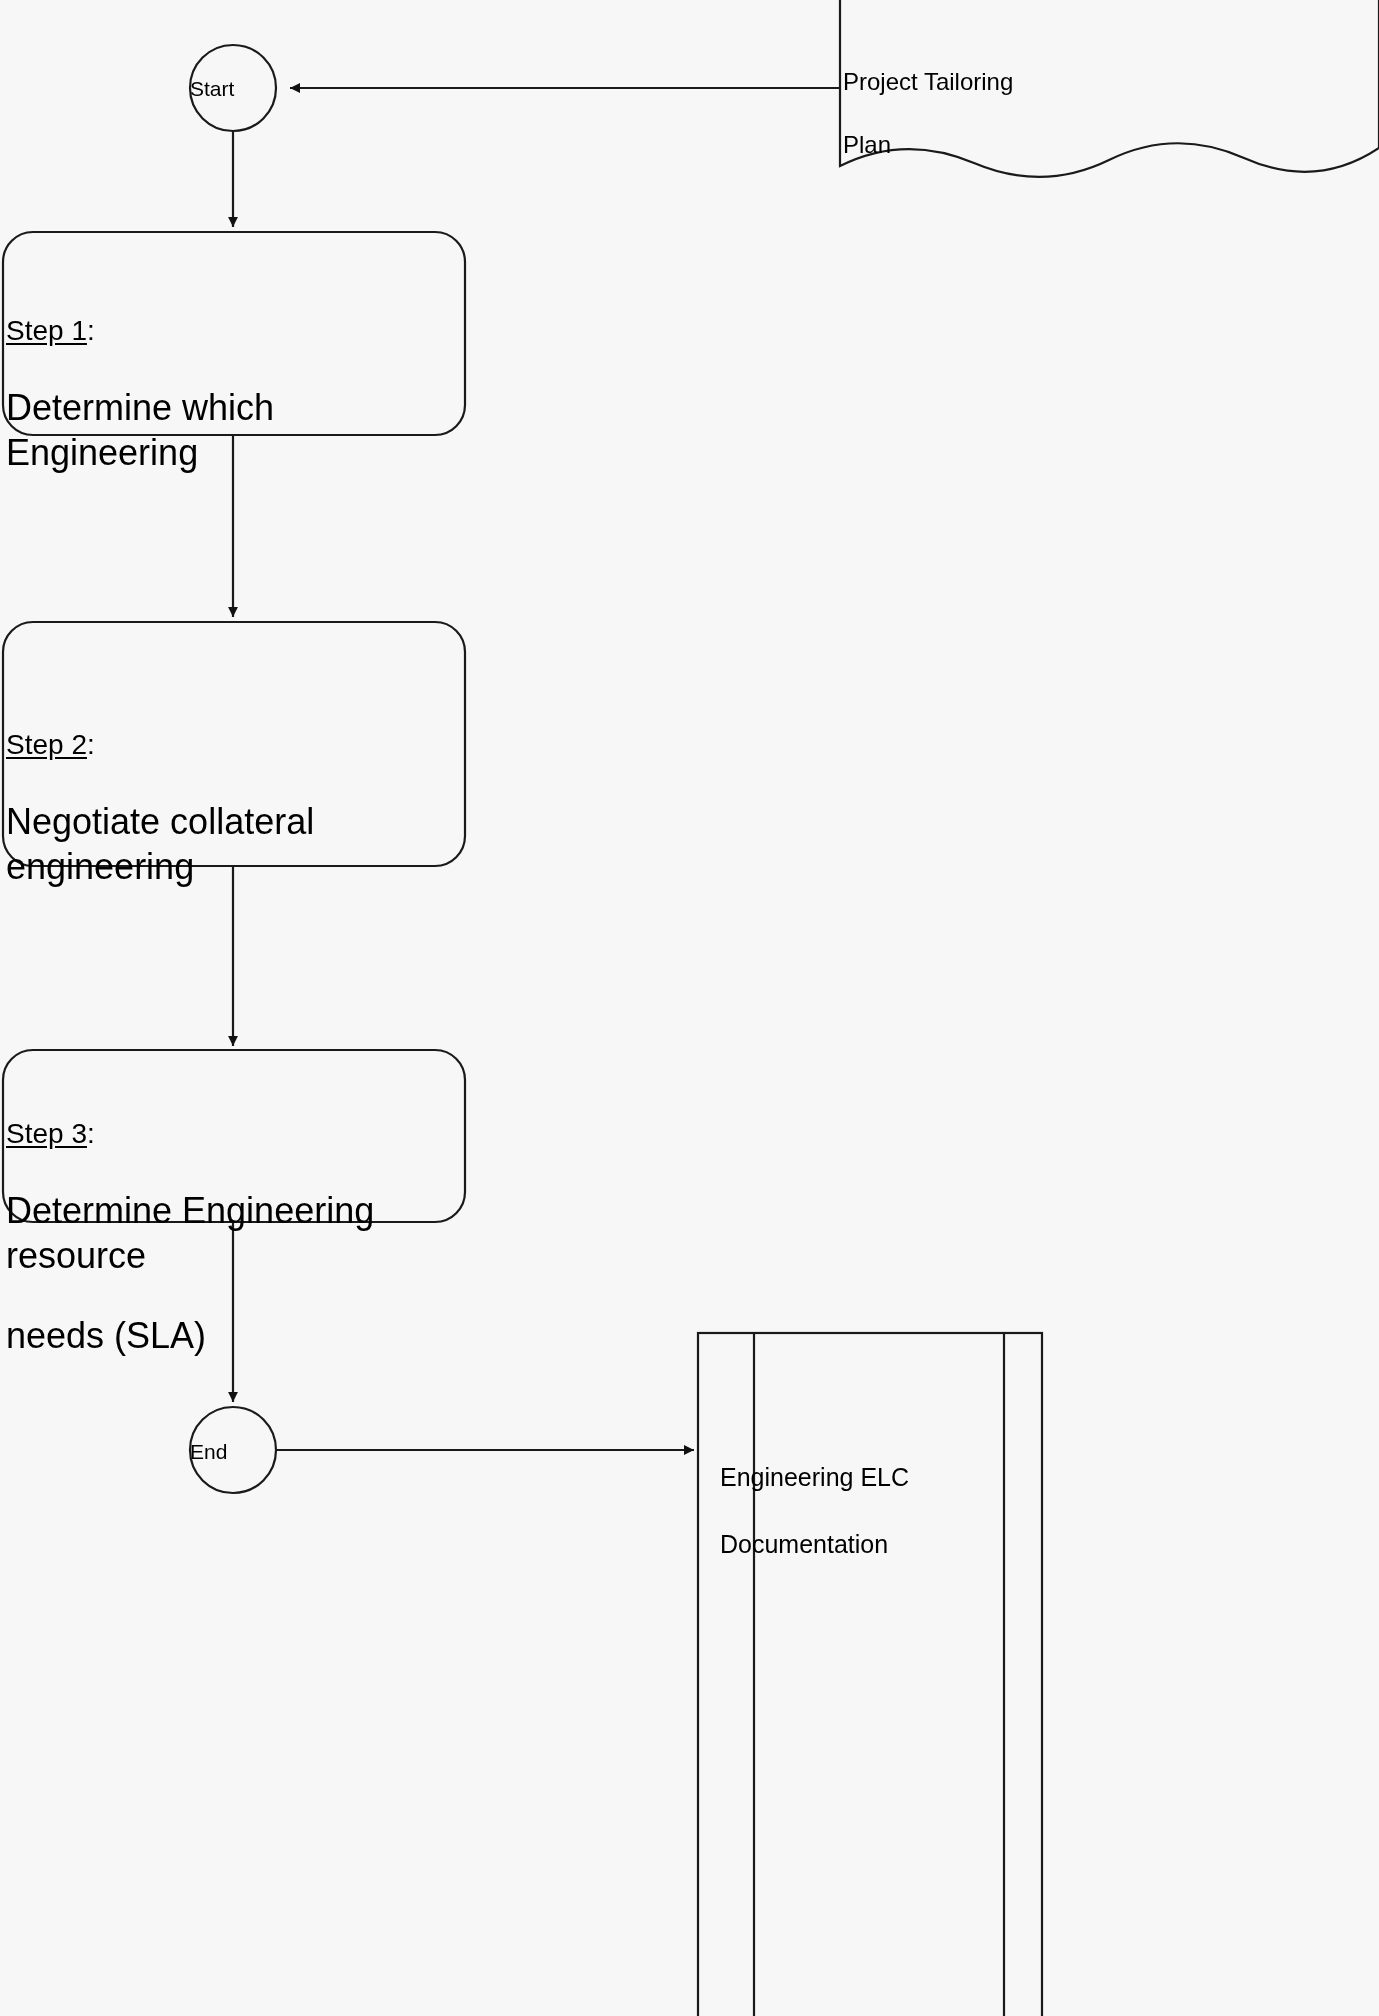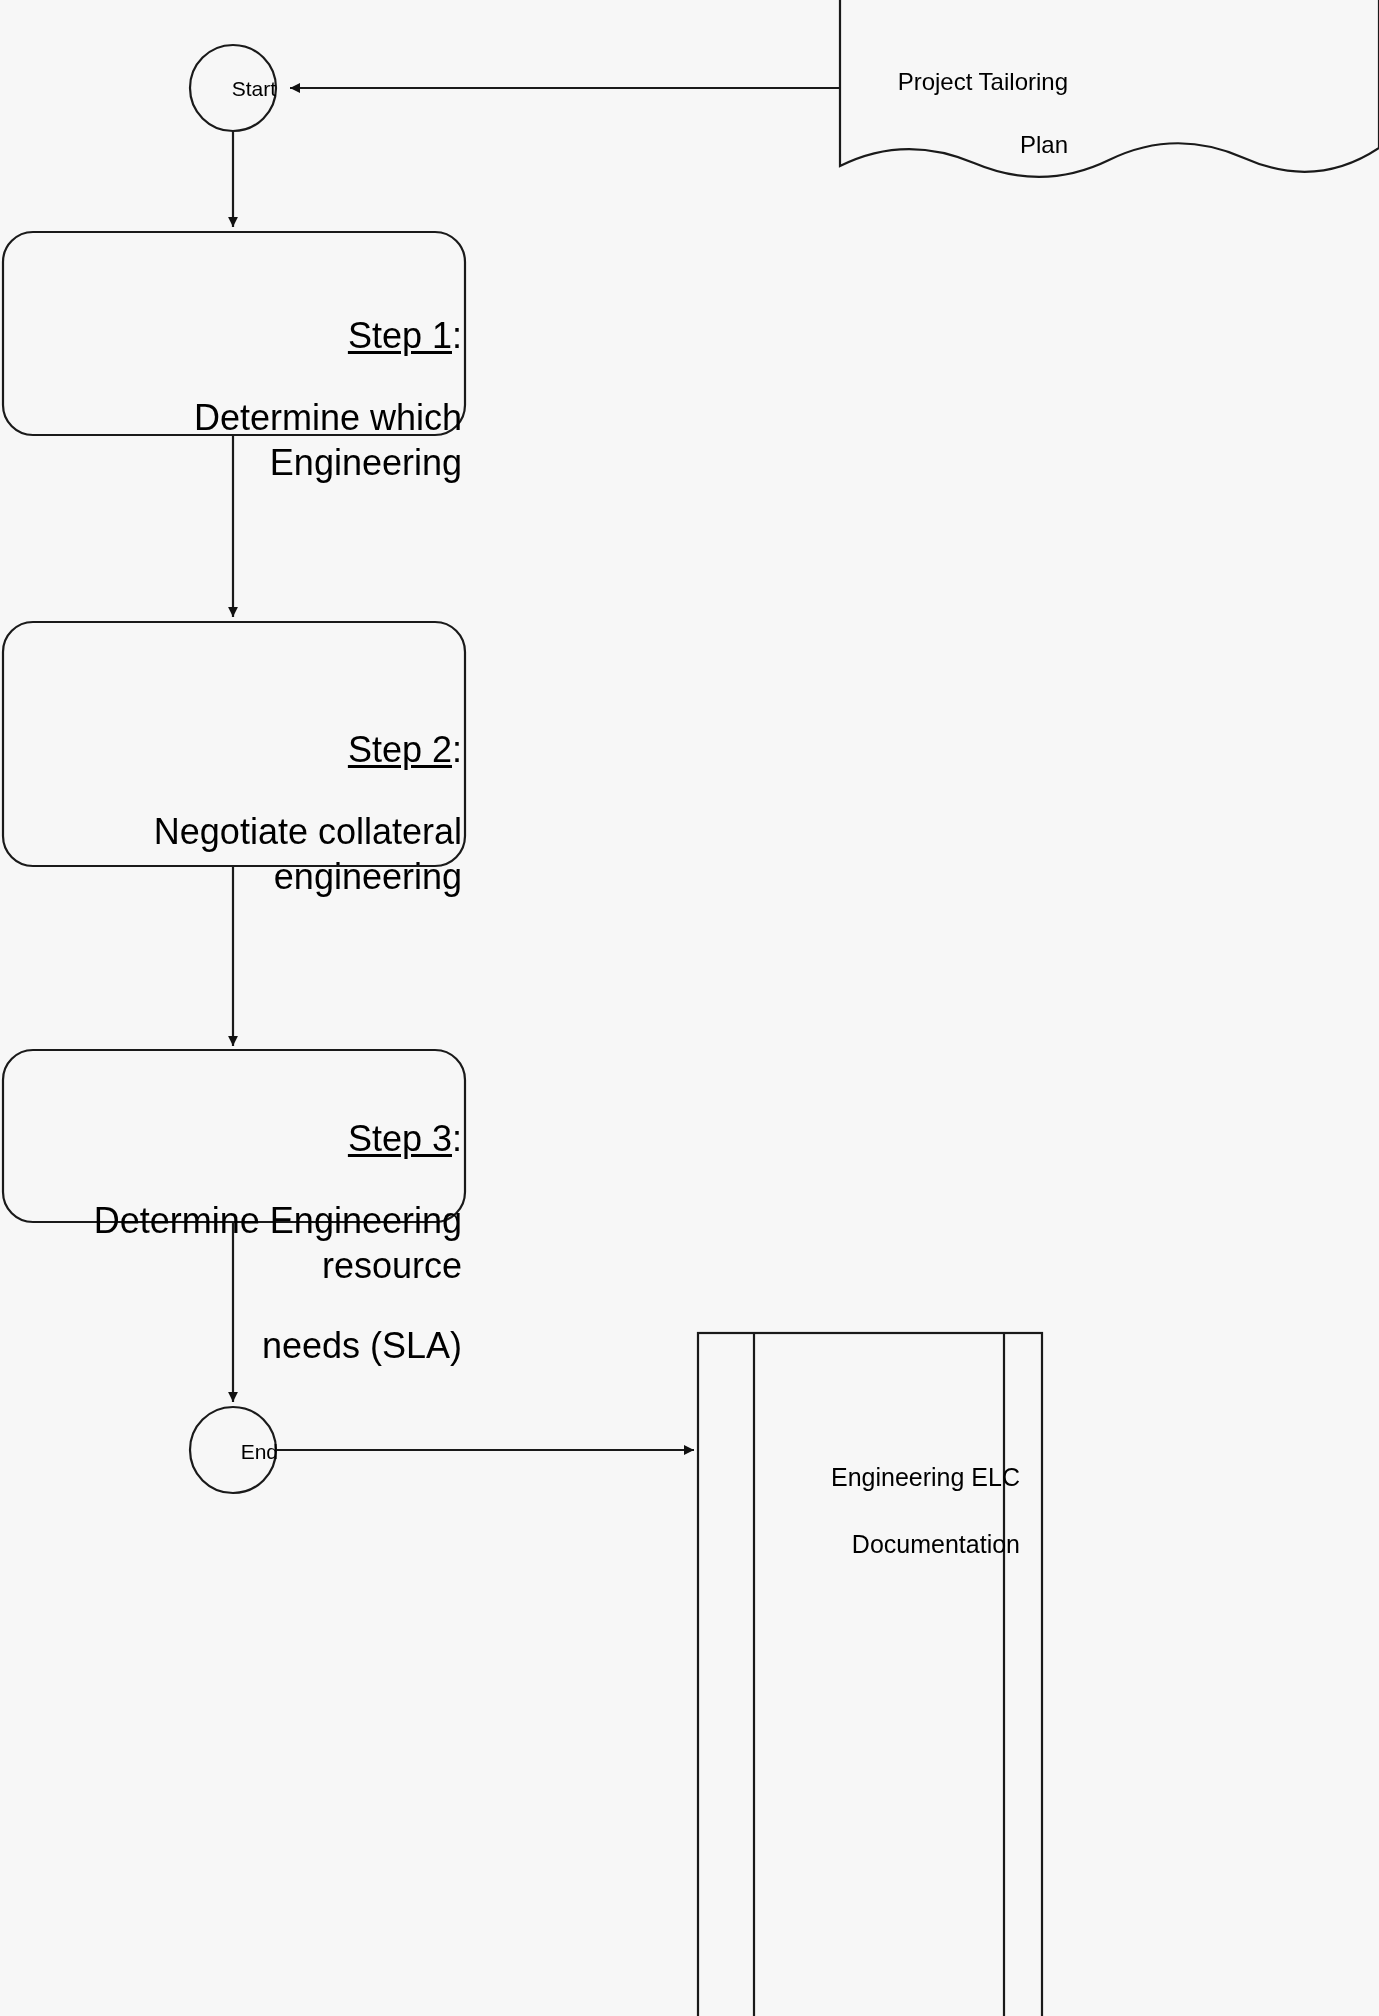--- a/index.html
+++ b/index.html
@@ -28,21 +28,21 @@
     position: absolute;
     left: 0;
     top: 0;
     width: 1379px;
     height: 2016px;
   }
 
   
   .node-label {
     position: absolute;
-    text-align: right;
+    text-align: left;
     line-height: 1.25;
     color: #000;
     pointer-events: none;
     white-space: pre-line;
   }
 
   .terminator-label {
     font-size: 21px;
   }
 
@@ -55,23 +55,22 @@
     line-height: 1.3;
   }
 
   .predef-label {
     font-size: 25px;
     line-height: 1.35;
   }
 
   .step-heading {
     display: block;
-    font-size: 36px;
+    font-size: 28px;
     margin-bottom: 2px;
-    padding-left: 19px;
   }
   .step-heading .u {
     text-decoration: underline;
     text-underline-offset: 3px;
   }
   .step-body {
     display: block;
     font-size: 36px;
   }
 

